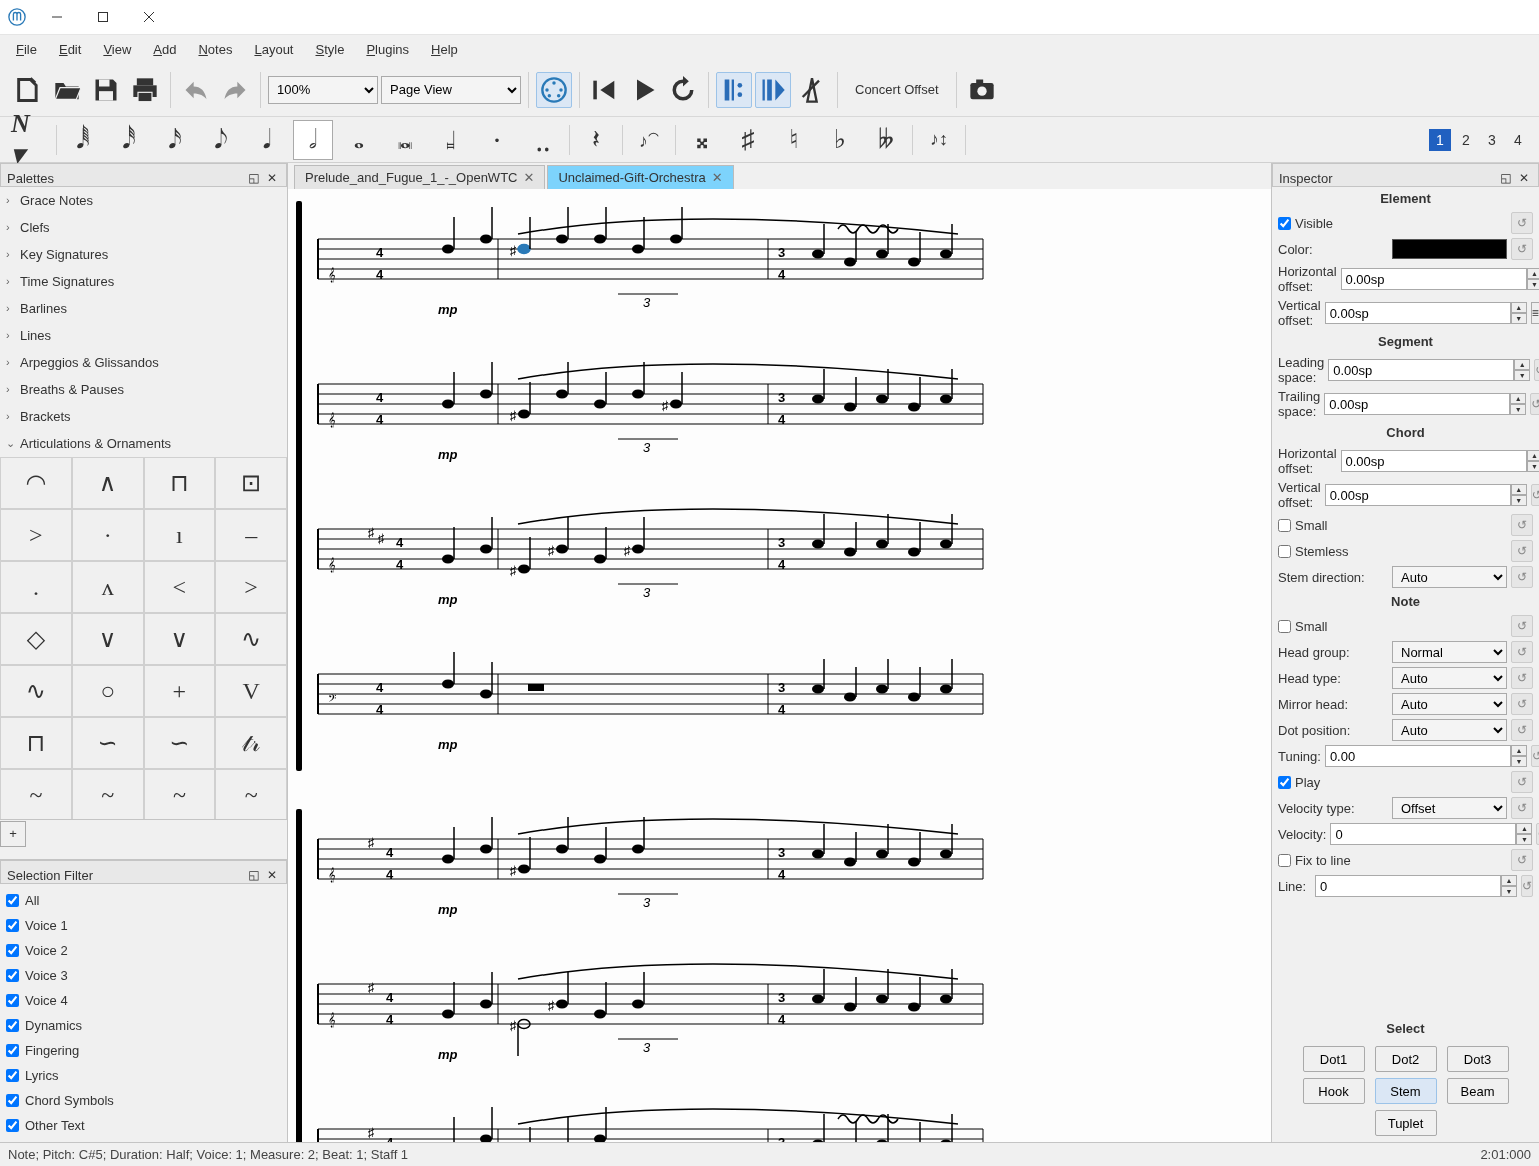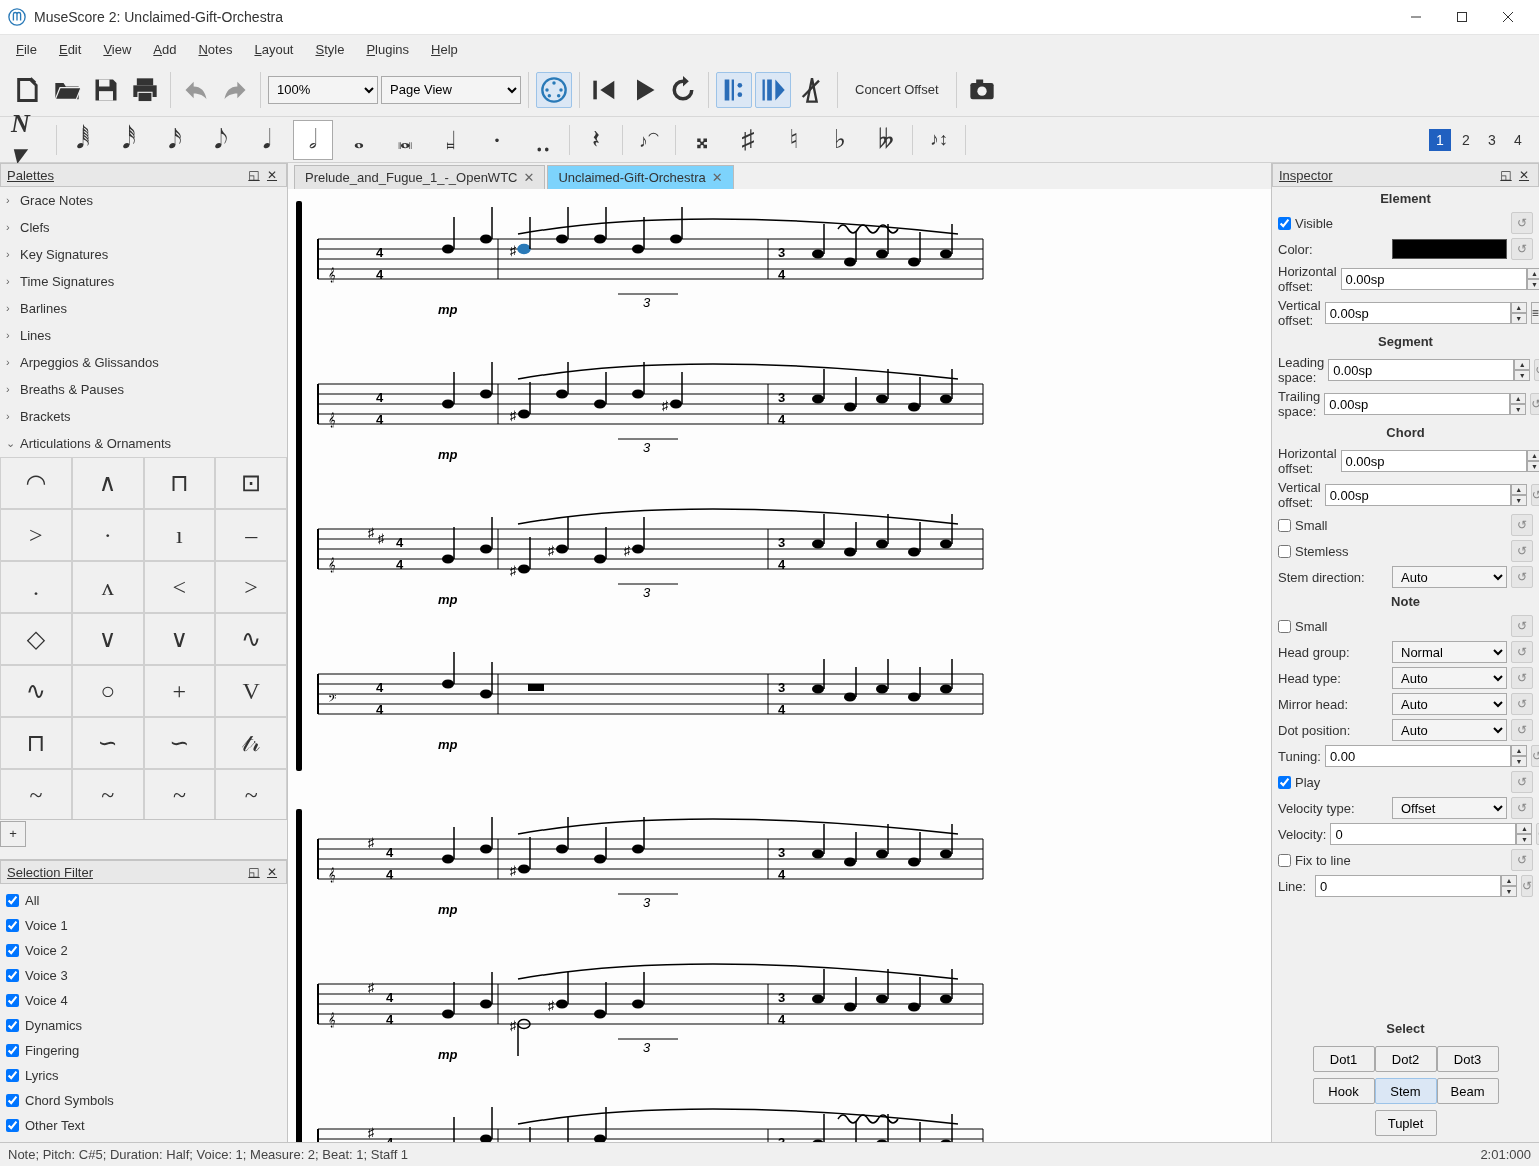--- a/index.html
+++ b/index.html
@@ -31,21 +31,21 @@
 .note-btn.active { background:#fff; border-color:#aaa; }
 .voice-btns { margin-left:auto; display:flex; gap:4px; }
 .voice-btn { width:22px; height:22px; display:flex; align-items:center; justify-content:center; font-size:14px; }
 .voice-btn.v1 { background:#2060c0; color:#fff; }
 
 
 .main { flex:1; display:flex; overflow:hidden; }
 
 
 .left { width:288px; display:flex; flex-direction:column; border-right:1px solid #c4c4c4; background:#f0f0f0; }
-.panel-hdr { height:24px; background:#e8e8e8; border:1px solid #c4c4c4; display:flex; align-items:center; padding:0 6px; font-size:13px;text-decoration:underline; }
+.panel-hdr { height:24px; background:#e8e8e8; border:1px solid #c4c4c4; display:flex; align-items:flex-end; padding:0 6px; font-size:13px; }
 .panel-hdr .spacer { flex:1; }
 .panel-hdr .pbtn { width:16px; height:16px; display:flex; align-items:center; justify-content:center; font-size:12px; margin-left:2px; }
 .palette-list { flex:1; overflow:auto; }
 .palette-item { height:27px; display:flex; align-items:center; padding:0 6px; cursor:default; border-bottom:1px solid transparent; }
 .palette-item .chev { width:14px; display:inline-block; color:#666; font-size:11px; }
 .palette-grid { display:grid; grid-template-columns:repeat(4,1fr); }
 .palette-grid .cell { height:52px; border:1px solid #d0d0d0; display:flex; align-items:center; justify-content:center; font-size:24px; font-family:serif; }
 .adv-row { height:28px; display:flex; align-items:center; border-top:1px solid #c4c4c4; }
 .adv-row select { flex:1; margin:0 2px; }
 .adv-row .plus { width:26px; height:26px; border:1px solid #aaa; display:flex; align-items:center; justify-content:center; }
@@ -69,39 +69,38 @@
 .row { display:flex; align-items:center; padding:2px 6px; gap:4px; min-height:26px; }
 .row .lbl { width:110px; }
 .row select { flex:1; height:22px; }
 .row .reset { width:22px; height:22px; border:1px solid #ccc; background:#e6e6e6; display:flex; align-items:center; justify-content:center; font-size:12px; color:#888; border-radius:2px; }
 .row .mini { width:22px; height:22px; border:1px solid #aaa; display:flex; align-items:center; justify-content:center; font-size:12px; background:#eee; }
 .spin { display:flex; align-items:center; flex:1; }
 .spin input { flex:1; height:22px; border:1px solid #aaa; padding:0 4px; }
 .spin .ar { width:16px; display:flex; flex-direction:column; }
 .spin .ar div { height:11px; border:1px solid #aaa; font-size:7px; display:flex; align-items:center; justify-content:center; background:#eee; }
 .select-btns { padding:6px; display:flex; flex-direction:column; gap:6px; align-items:center; }
-.select-btns .brow { display:flex; }
+.select-btns .brow { display:flex; gap:10px; }
 .select-btns button { width:62px; height:26px; border:1px solid #aaa; background:#f0f0f0; border-radius:2px; }
 .select-btns button.active { background:#dbe7f5; border-color:#9cc3e8; }
 
 
 .status { height:24px; background:#f0f0f0; border-top:1px solid #c4c4c4; display:flex; align-items:center; padding:0 8px; font-size:13px; color:#444; }
 .status .spacer { flex:1; }
 
 .colorbox { flex:1; height:20px; background:#000; border:1px solid #555; }
 </style>
 </head>
 <body>
 
 <div class="titlebar">
   <svg class="app-icon" viewBox="0 0 20 20">
       <circle cx="10" cy="10" r="9" fill="none" stroke="#2a7ab8" stroke-width="1.5"></circle>
       <path d="M6 14 V7 Q6 5 8 5 Q10 5 10 7 V14 M10 7 Q10 5 12 5 Q14 5 14 7 V14" fill="none" stroke="#2a7ab8" stroke-width="1.5"></path>
     </svg>
-  <span class="title">MuseScore 2: Unclaimed-Gift-Orchestra</span>
   <div class="win-btn">
       <svg viewBox="0 0 10 10">
         <line x1="0" y1="5" x2="10" y2="5" stroke="#333"></line>
       </svg>
     </div>
   <div class="win-btn">
       <svg viewBox="0 0 10 10">
         <rect x="0.5" y="0.5" width="9" height="9" fill="none" stroke="#333"></rect>
       </svg>
     </div>

